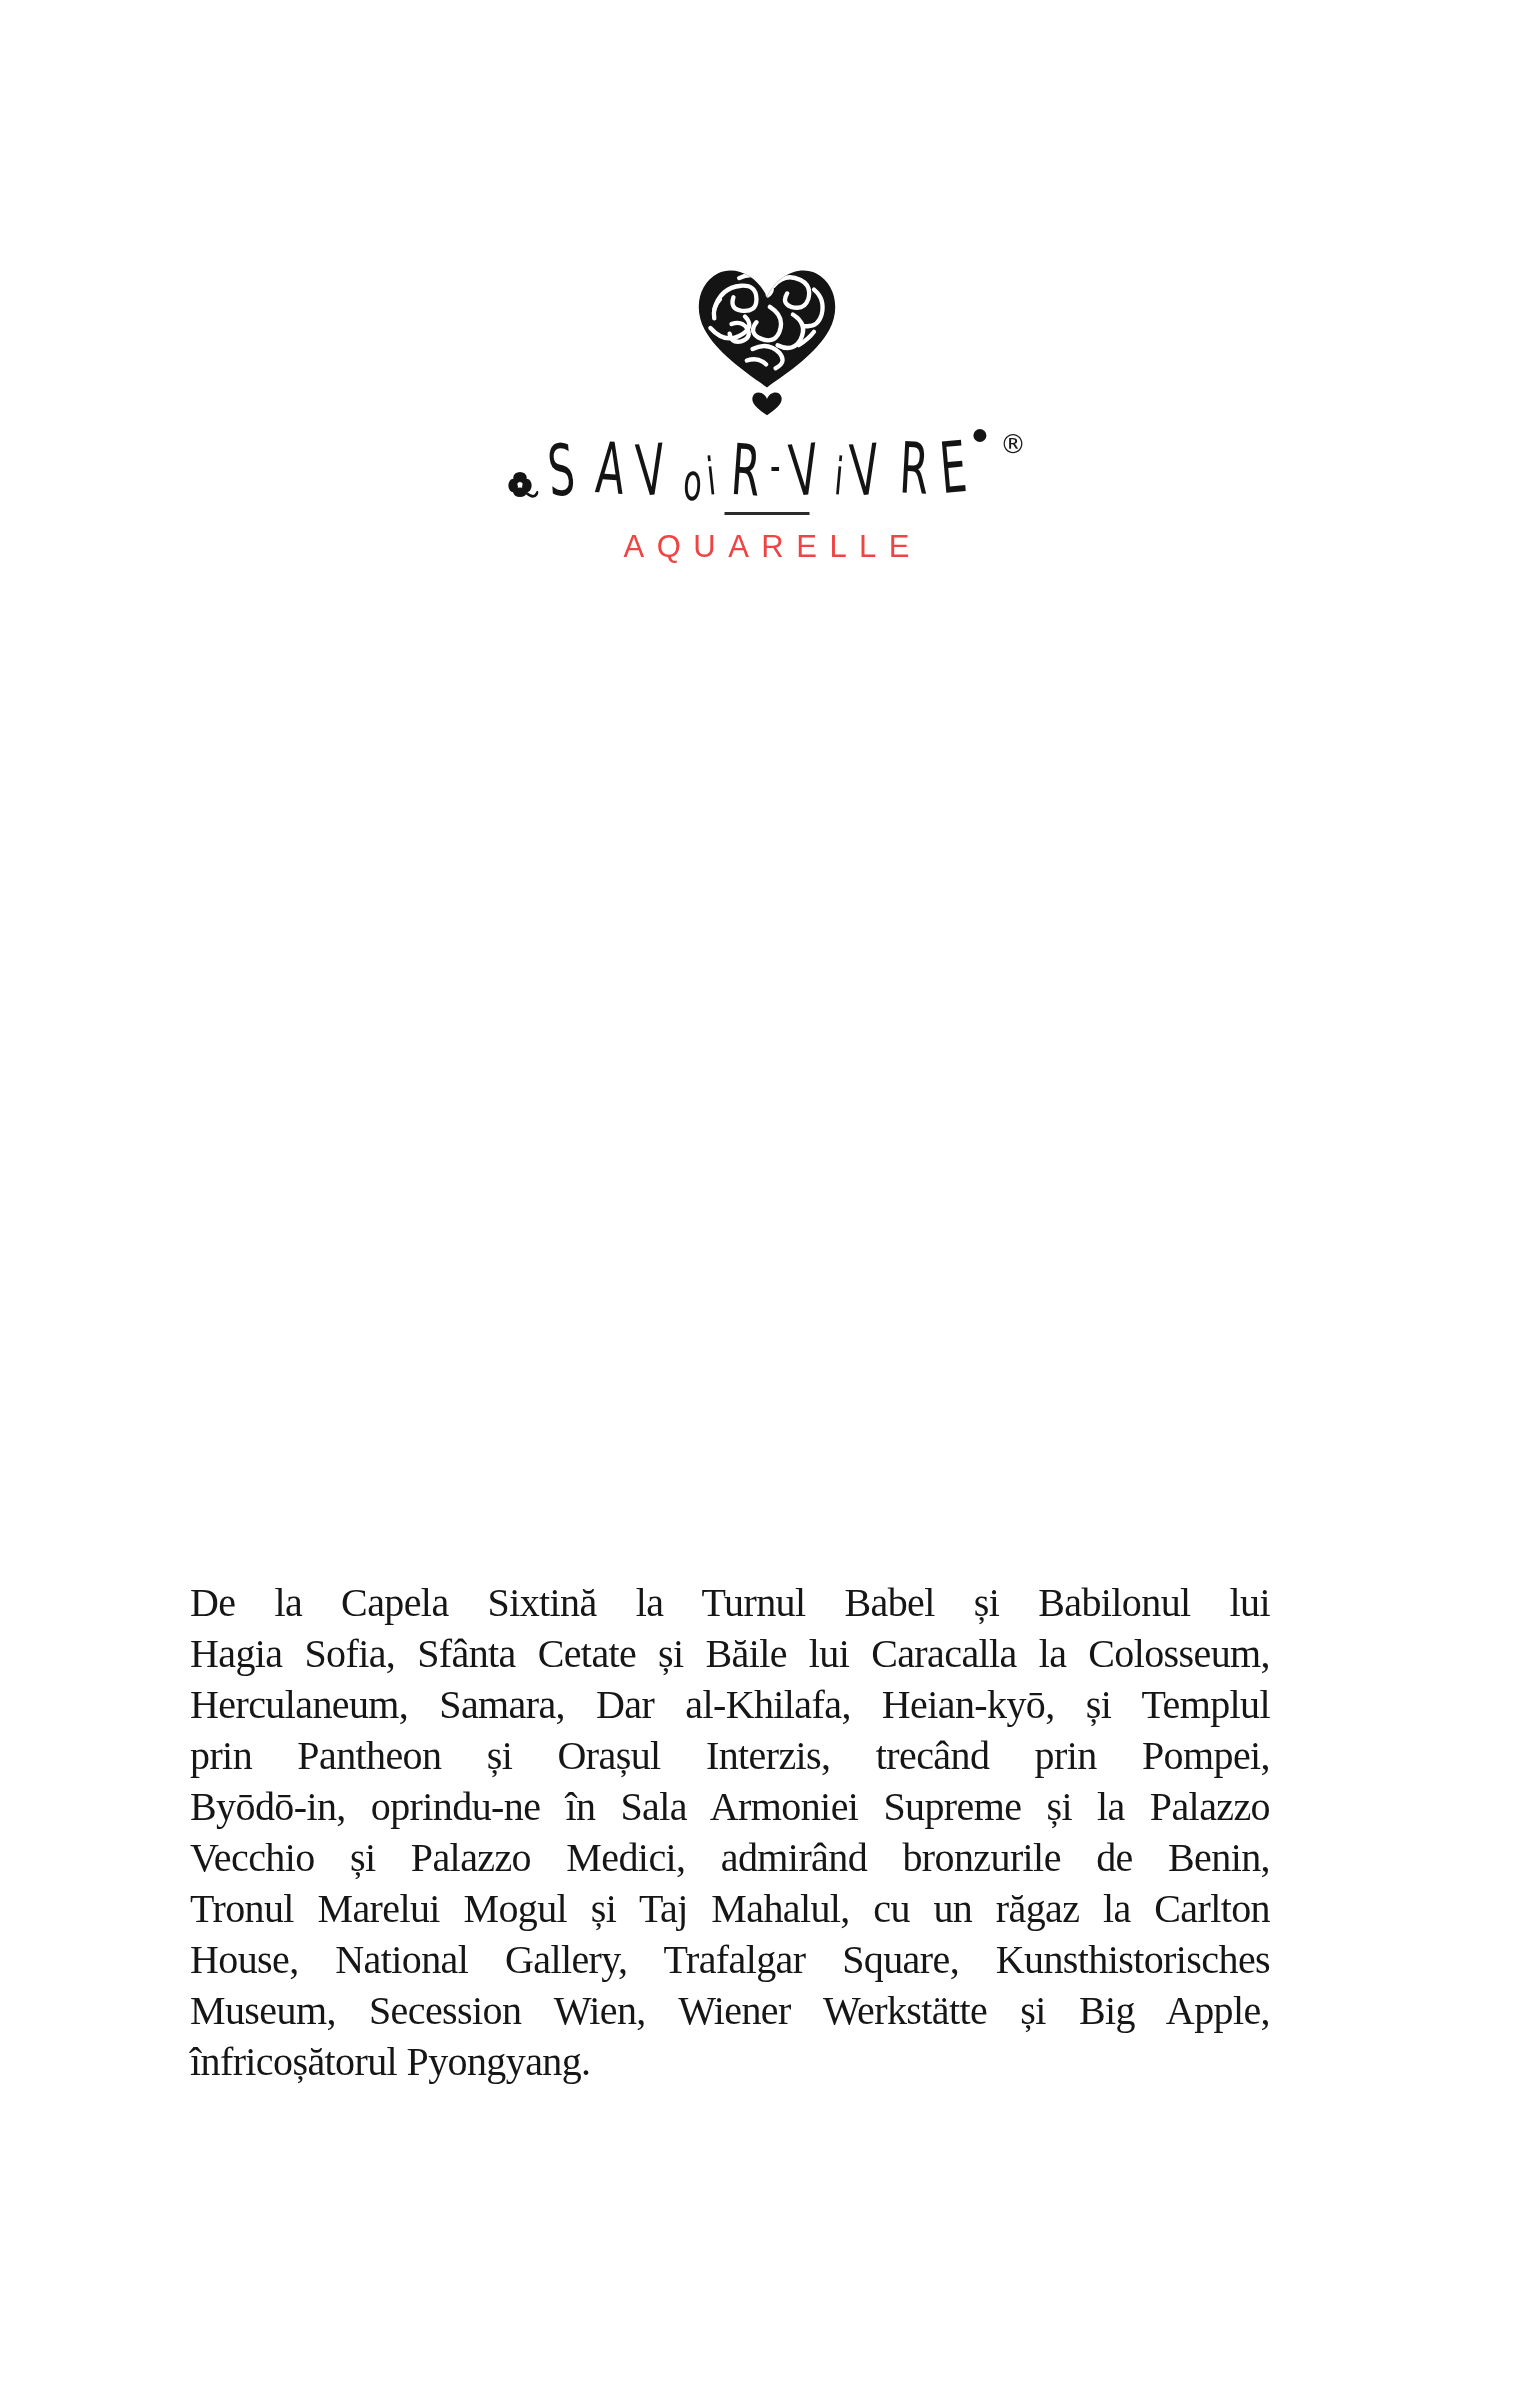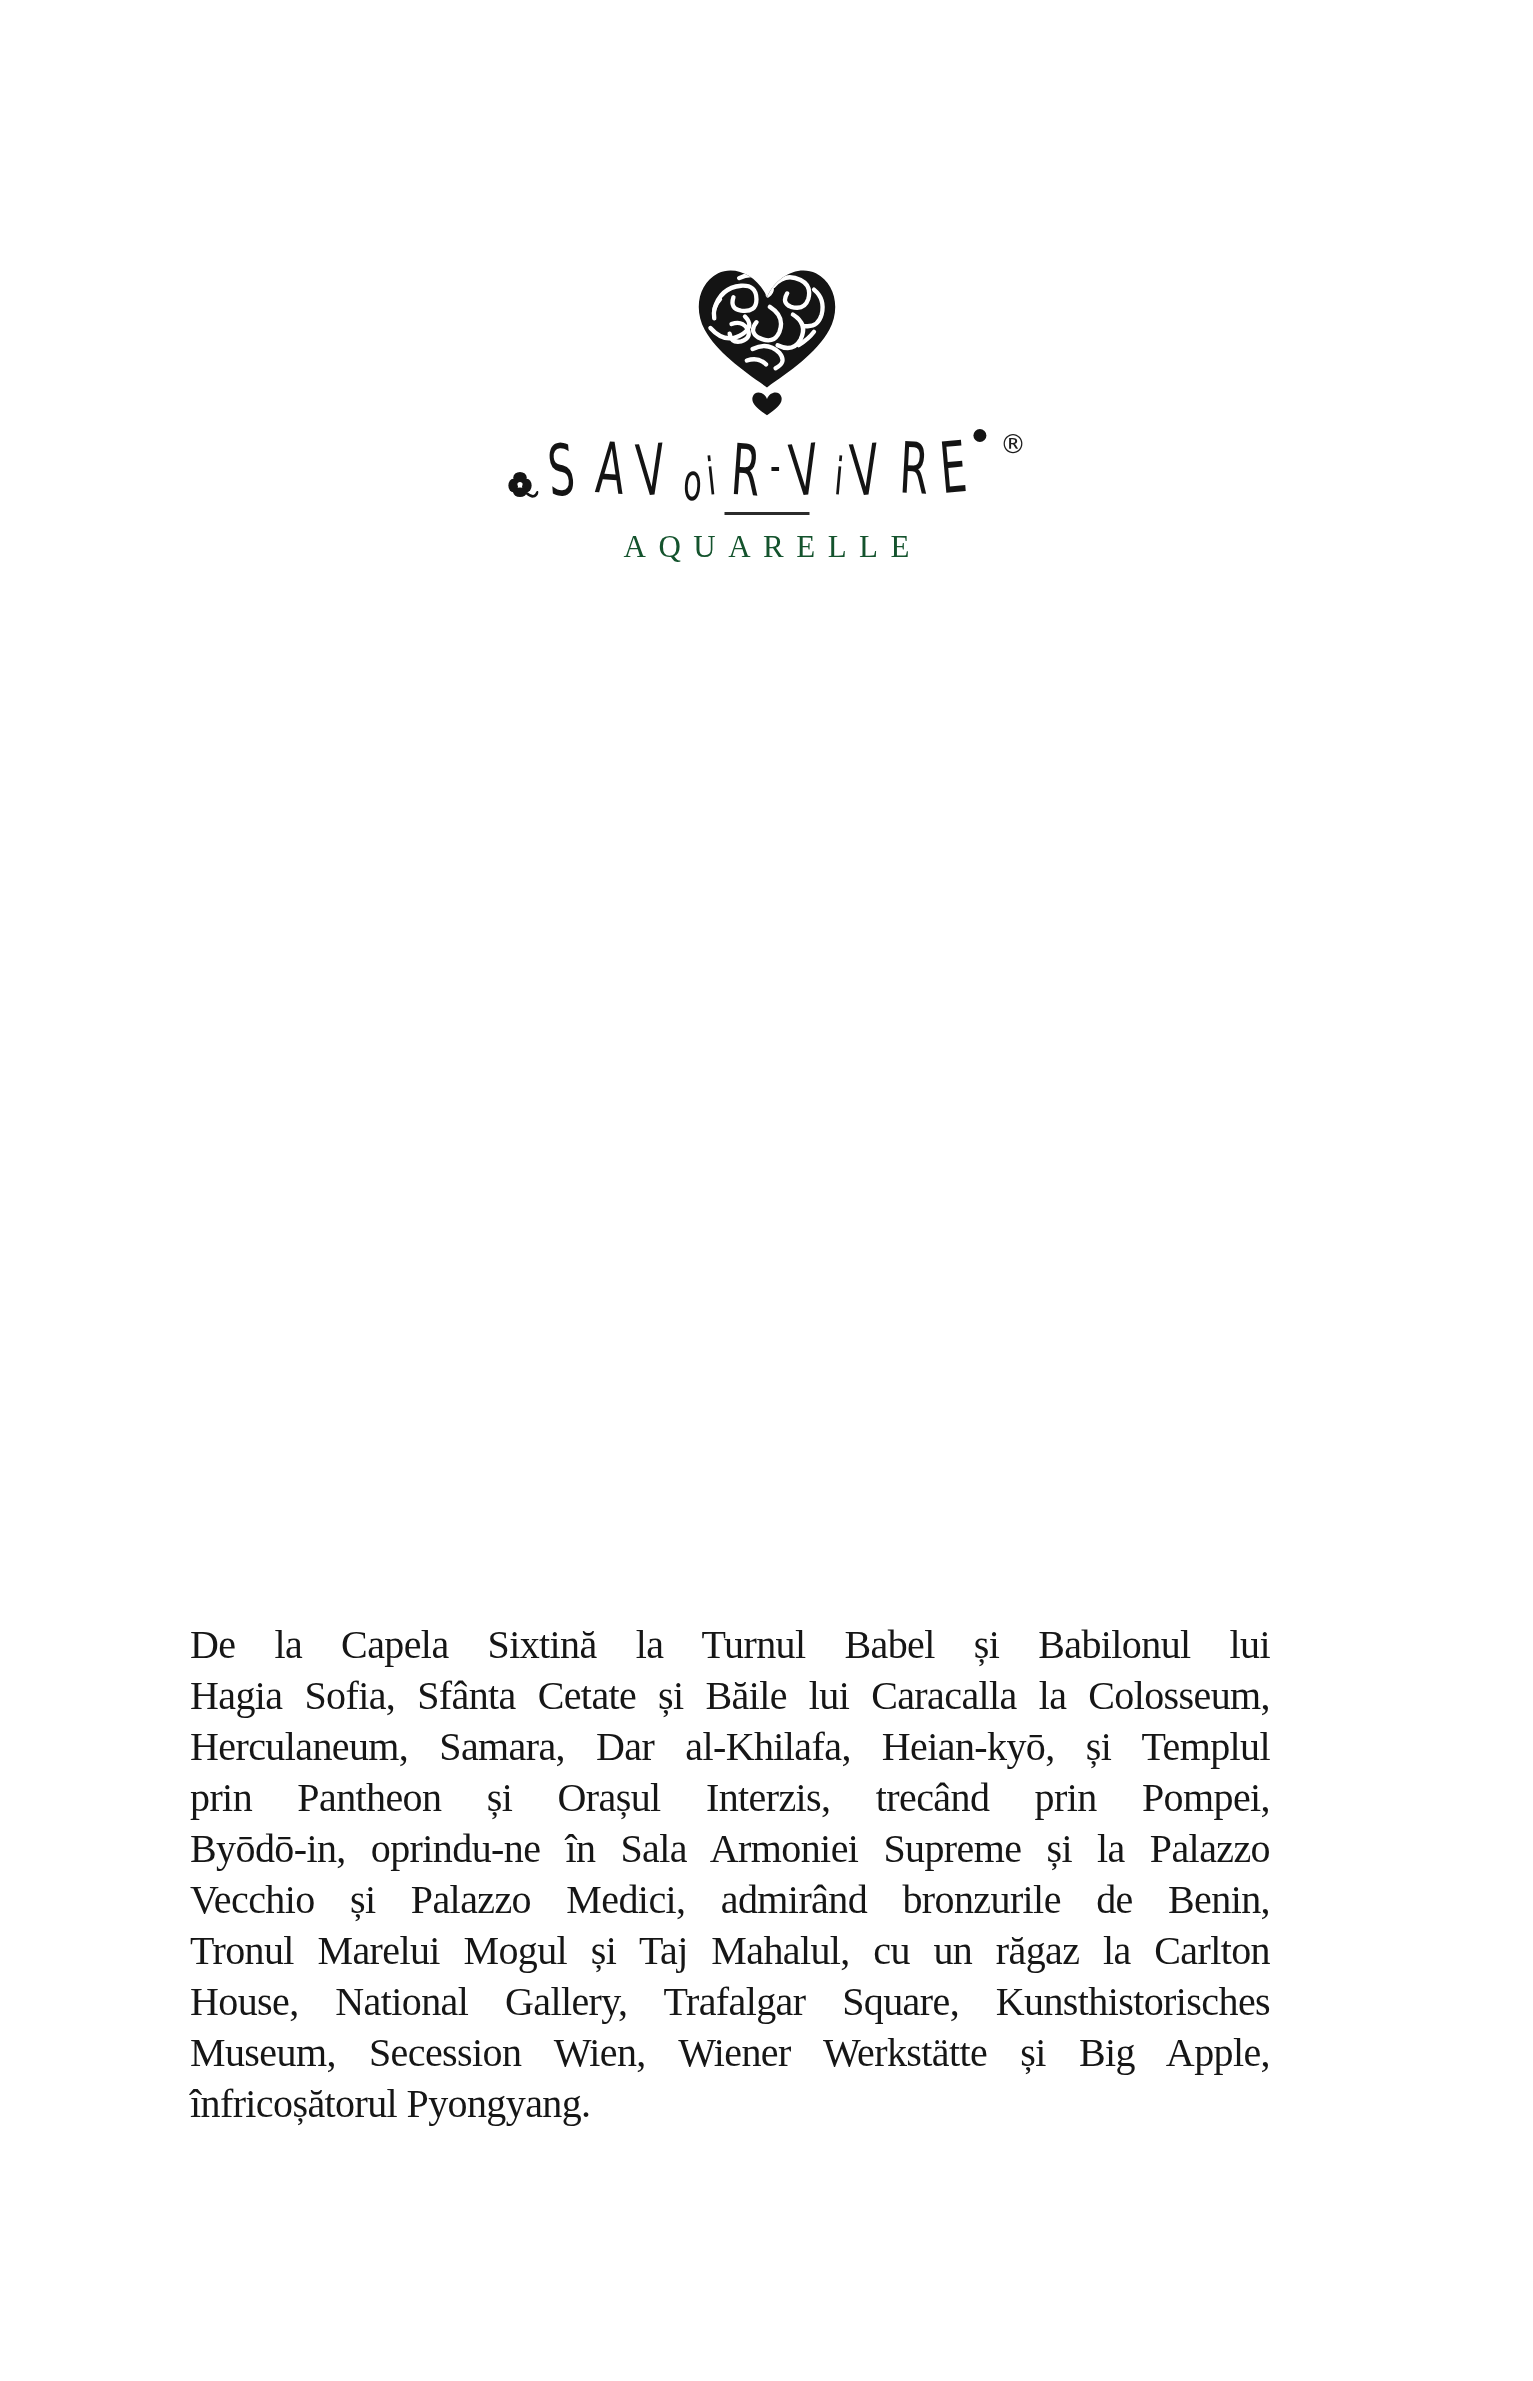--- a/index.html
+++ b/index.html
@@ -64,38 +64,37 @@
     font-family: "DejaVu Sans", sans-serif;
   }
   .logo-rule {
     top: 512px;
     width: 85px;
     height: 2.9px;
     background: #2b2b2b;
   }
   .brand-sub {
     top: 529px;
-    font-family: Liberation Serif, serif;
+    font-family: Liberation Sans, sans-serif;
     font-size: 31px;
     letter-spacing: 12.5px;
     padding-left: 12.5px; 
-    color: #14532d;
+    color: #ef4444;
     white-space: nowrap;
   }
   
   .body-paragraph {
     position: absolute;
     left: 190px;
     top: 1577px;
     width: 1080px;
     font-size: 40px;
     line-height: 51px;
     letter-spacing: -0.6px;
     color: #161616;
-    margin-top: 42px;
   }
   .pline {
     text-align: justify;
     text-align-last: justify;
   }
   .pline.last {
     text-align: right;
     text-align-last: left;
   }
   .pline em {

